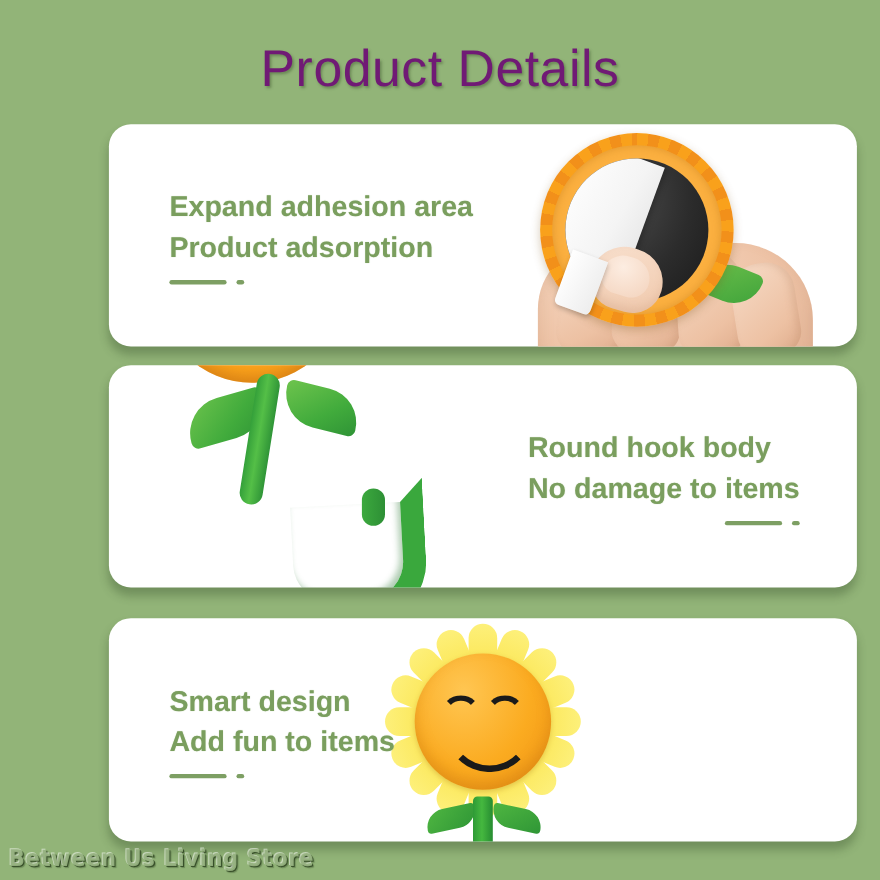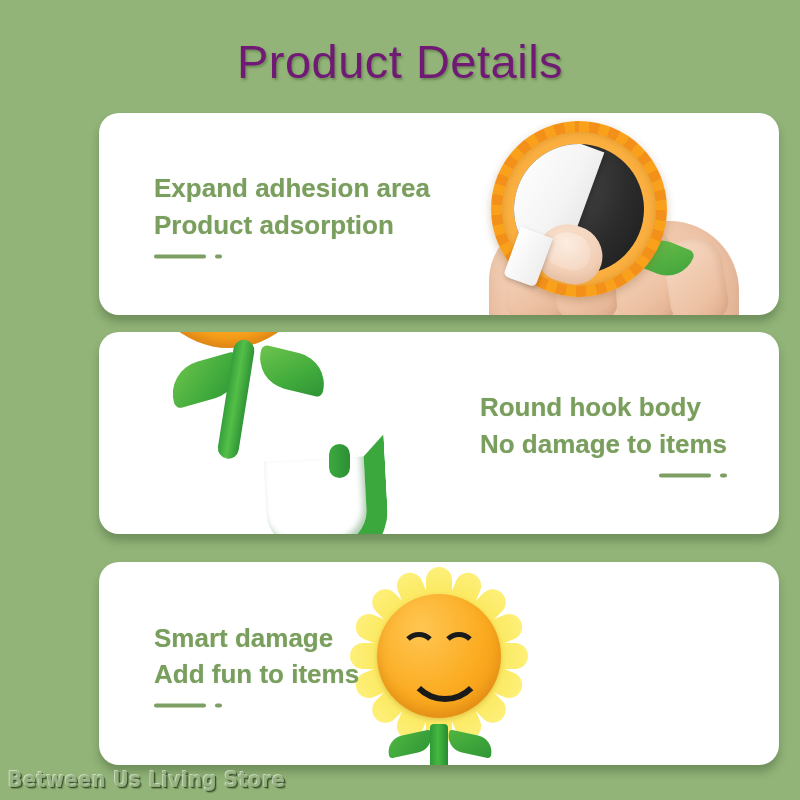--- a/index.html
+++ b/index.html
@@ -389,21 +389,21 @@
     <div class="f-leaf f-leaf-r"></div>
     <div class="f-stem"></div>
     <div class="face">
       <div class="eye eye-l"></div>
       <div class="eye eye-r"></div>
       <div class="mouth"></div>
     </div>
   </div>
 
   <div class="card-text text-left">
-    <div class="card-line">Smart damage</div>
+    <div class="card-line">Smart design</div>
     <div class="card-line">Add fun to items</div>
     <div class="underline">
       <span class="bar"></span>
       <span class="dot"></span>
     </div>
   </div>
 </div>
 
 <div class="watermark">Between Us Living Store</div>
 

